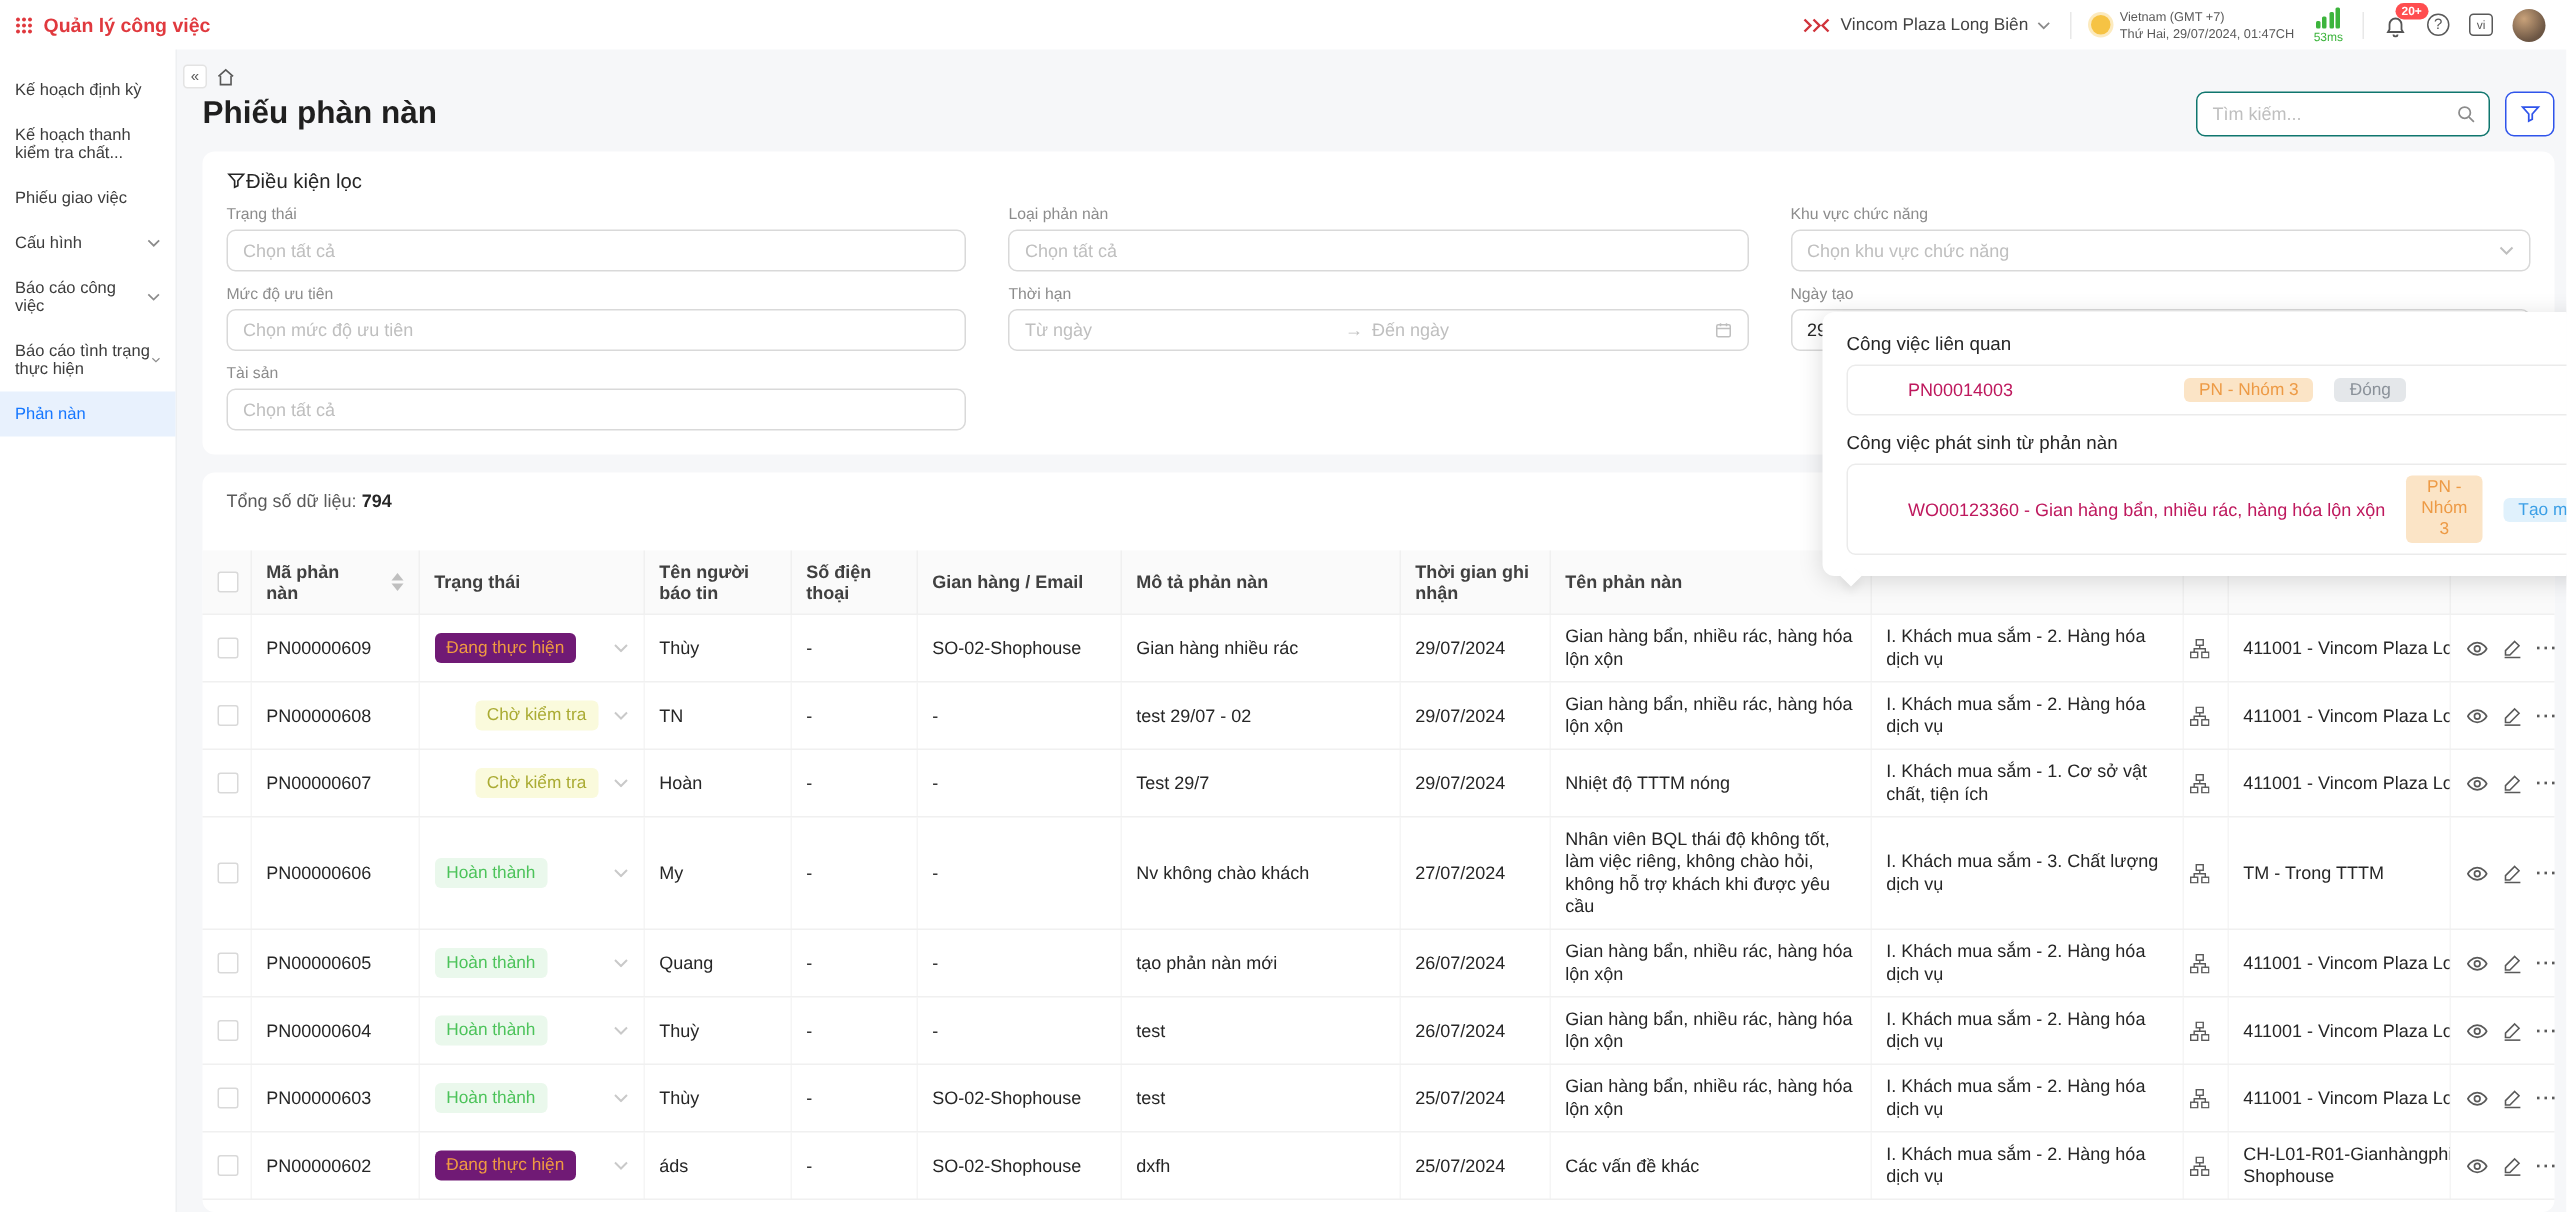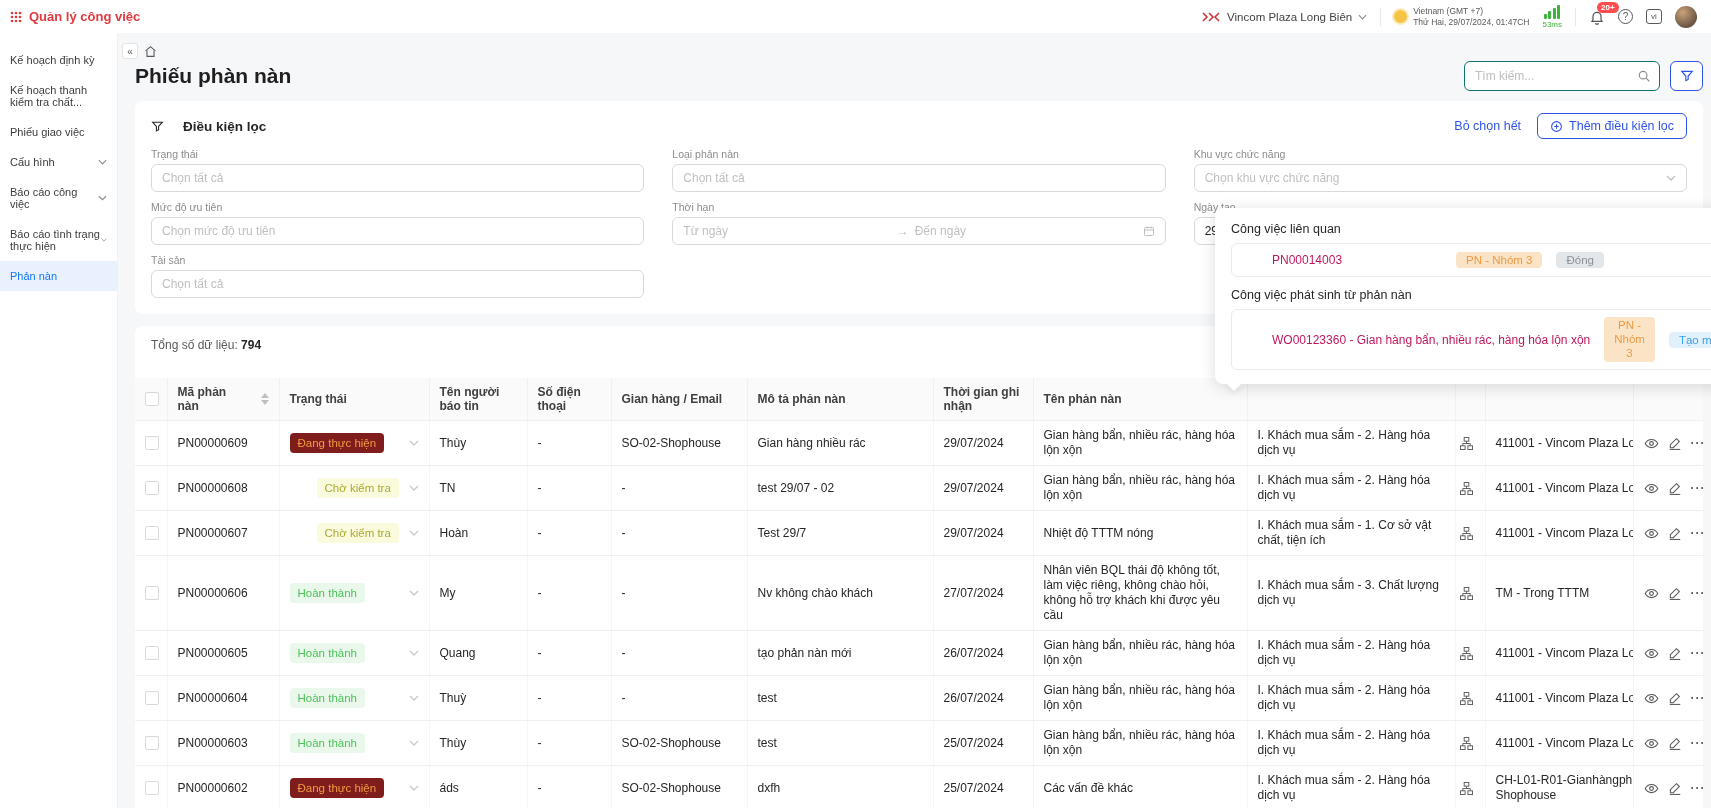--- a/index.html
+++ b/index.html
@@ -52,21 +52,21 @@
   .search-box { width:196px; height:30px; background:#fff; border:1px solid #0f766e; border-radius:6px;
     display:flex; align-items:center; padding:0 8px; }
   .search-box input { border:none; outline:none; flex:1; font-size:12px; color:#434343; font-family:inherit; }
   .search-box input::placeholder { color:#bfbfbf; }
   .filter-toggle { width:33px; height:30px; background:#fff; border:1px solid #2f54eb; border-radius:6px;
     display:flex; align-items:center; justify-content:center; cursor:pointer; }
 
   
   .filter-card { background:#fff; border-radius:8px; margin:0 8px 0 17px; padding:12px 16px 16px; }
   .filter-head { display:flex; justify-content:space-between; align-items:center; }
-  .filter-title { display:flex; align-items:center; gap:19px; font-size:13.5px; font-weight:700; color:#262626; }
+  .filter-title { display:flex; align-items:center; gap:0; font-size:13.5px; font-weight:400; color:#262626; }
   .filter-actions { display:flex; align-items:center; gap:16px; }
   .link-clear { color:#2f54eb; font-size:12.5px; cursor:pointer; }
   .btn-add { display:flex; align-items:center; gap:6px; border:1px solid #2f54eb; color:#2f54eb;
     background:#fff; border-radius:6px; padding:5px 12px; font-size:12.5px; cursor:pointer; }
   .filter-grid { display:grid; grid-template-columns:repeat(3,1fr); column-gap:28px; row-gap:9px; margin-top:9px; }
   .field label { display:block; font-size:10.5px; color:#8c8c8c; margin-bottom:4px; }
   .input-box { height:28px; border:1px solid #d9d9d9; border-radius:6px; background:#fff;
     display:flex; align-items:center; padding:0 10px; font-size:12px; color:#bfbfbf; cursor:pointer; }
   .input-box .ph { flex:1; }
   .daterange { justify-content:flex-start; gap:6px; }
@@ -94,21 +94,21 @@
   td.col-sitemap { padding:7px 4px; text-align:center; }
   .checkbox { width:14px; height:14px; border:1px solid #d9d9d9; border-radius:2px; background:#fff;
     display:inline-block; vertical-align:middle; cursor:pointer; }
   .th-flex { display:flex; align-items:center; justify-content:space-between;gap:26px; }
   .sort-icon { display:flex; flex-direction:column; gap:2px; }
   .sort-icon i { width:0; height:0; border-left:4px solid transparent; border-right:4px solid transparent; display:block; }
   .sort-icon .up { border-bottom:5px solid #bfbfbf; }
   .sort-icon .down { border-top:5px solid #bfbfbf; }
   .status-cell { display:flex; align-items:center; justify-content:space-between; cursor:pointer; }
   .status-tag { display:inline-block; padding:3px 8px; border-radius:4px; font-size:11.5px; white-space:nowrap; }
-  .st-processing { color:#f09b41; background:#7f1d1d; }
+  .st-processing { color:#f09b41; background:#701a75; }
   .st-waiting { color:#aaab33; background:#fafadc;margin-left:27px; }
   .st-done { color:#4cc35a; background:#eaf8ec; }
   .actions-cell { display:flex; align-items:center; gap:9px; }
   .act { cursor:pointer; color:#595959; display:flex; align-items:center; }
   .more-dots::before { content:"···"; font-weight:700; letter-spacing:1px; color:#595959; }
 
   
   .popup { position:absolute; left:1215px; top:208px; width:540px; background:#fff; border-radius:8px;
     box-shadow:0 3px 16px rgba(0,0,0,.14); padding:12px 16px; z-index:60; font-size:12px; }
   .popup::after { content:""; position:absolute; left:14px; bottom:-5px; width:10px; height:10px; background:#fff;
@@ -266,30 +266,20 @@
         </div>
       </div>
 
       <div class="filter-card">
         <div class="filter-head">
           <div class="filter-title">
             <svg width="13" height="13" viewBox="0 0 24 24" fill="none" stroke="#262626" stroke-width="2">
               <path d="M3 4h18l-7 8v6l-4 2v-8L3 4z"></path>
             </svg>
             <span>Điều kiện lọc</span>
-          </div>
-          <div class="filter-actions">
-            <span class="link-clear">Bỏ chọn hết</span>
-            <button class="btn-add">
-              <svg width="13" height="13" viewBox="0 0 24 24" fill="none" stroke="#2f54eb" stroke-width="2">
-                <circle cx="12" cy="12" r="9"></circle>
-                  <path d="M12 8v8M8 12h8"></path>
-              </svg>
-              <span>Thêm điều kiện lọc</span>
-            </button>
           </div>
         </div>
 
         <div class="filter-grid">
           <div class="field">
             <label>Trạng thái</label>
             <div class="input-box">
               <span class="ph">Chọn tất cả</span>
             </div>
           </div>

